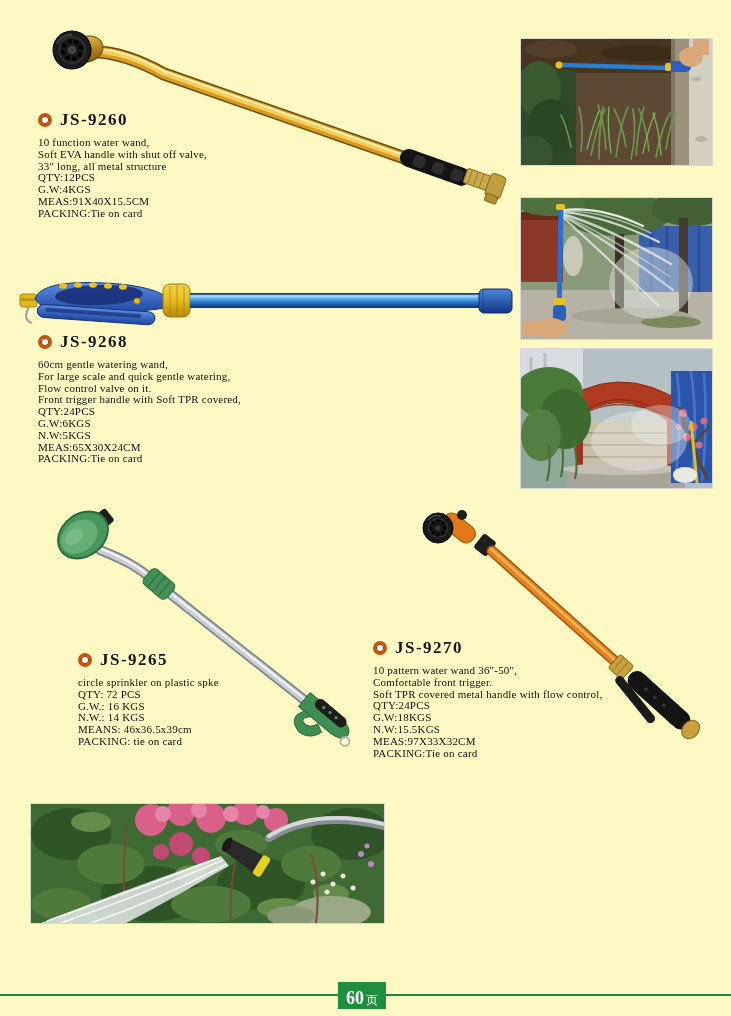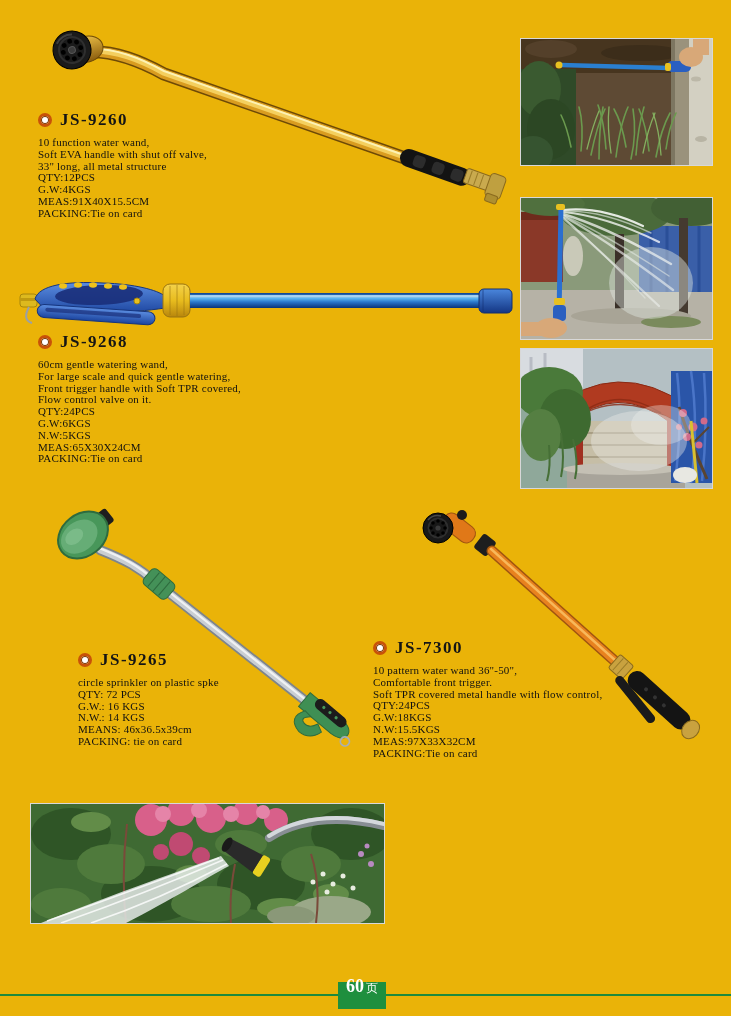--- a/index.html
+++ b/index.html
@@ -1,35 +1,35 @@
 <!DOCTYPE html>
 <html><head>
 <meta charset="utf-8">
 <style>
   html,body{margin:0;padding:0;background:#e9e9e9;}
-  .page{position:relative;width:731px;height:1016px;background:#eab308;overflow:hidden;
+  .page{position:relative;width:731px;height:1016px;background:#fef9c3;overflow:hidden;
         font-family:"Liberation Serif", serif;}
   .abs{position:absolute;}
   
   .pblock{position:absolute;color:#1c1c1c;}
   .title-row{display:flex;align-items:center;gap:8px;}
   .bullet{width:8px;height:8px;border:3px solid #c85208;border-radius:50%;
           background:#fff;box-shadow:0 0 0 1px #7a3a06 inset;flex:0 0 auto;}
   .pcode{font-size:17px;font-weight:bold;letter-spacing:1.5px;margin:0;color:#151515;}
   .desc{margin-top:7px;font-size:11px;font-weight:normal;line-height:11.8px;
         letter-spacing:0.2px;color:#111;}
   .desc div{white-space:pre-wrap;}
   
   .photo{position:absolute;border:1px solid #d8d8d8;box-sizing:border-box;}
   .photo svg{display:block;}
   
   .footer-line{position:absolute;left:0;top:994px;width:731px;height:2px;background:#1e8a3c;}
   .page-badge{position:absolute;left:338px;top:982px;width:48px;height:27px;background:#1e8f3e;
               color:#fff;display:flex;align-items:flex-end;justify-content:center;
-              padding-bottom:14px;box-sizing:border-box;}
+              padding-bottom:2px;box-sizing:border-box;}
   .page-badge .num{font-size:18px;font-weight:bold;line-height:18px;}
   .page-badge .suffix{font-size:12px;line-height:14px;margin-left:2px;}
 </style>
 </head>
 <body>
 
 <div class="page">
 
   <svg class="abs" style="left:20px;top:22px" width="500" height="185" viewBox="0 0 500 185">
     <defs>
@@ -464,22 +464,22 @@
   </div>
 
   <div class="pblock" style="left:38px;top:332px;width:300px">
     <div class="title-row">
       <span class="bullet"></span>
       <h2 class="pcode">JS-9268</h2>
     </div>
     <div class="desc">
       <div>60cm gentle watering wand,</div>
       <div>For large scale and quick gentle watering,</div>
+      <div>Flow control valve on it.</div>
       <div>Front trigger handle with Soft TPR covered,</div>
-      <div>Flow control valve on it.</div>
       <div>QTY:24PCS</div>
       <div>G.W:6KGS</div>
       <div>N.W:5KGS</div>
       <div>MEAS:65X30X24CM</div>
       <div>PACKING:Tie on card</div>
     </div>
   </div>
 
   <div class="pblock" style="left:78px;top:650px;width:240px">
     <div class="title-row">
@@ -492,21 +492,21 @@
       <div>G.W.: 16 KGS</div>
       <div>N.W.: 14 KGS</div>
       <div>MEANS: 46x36.5x39cm</div>
       <div>PACKING: tie on card</div>
     </div>
   </div>
 
   <div class="pblock" style="left:373px;top:638px;width:320px">
     <div class="title-row">
       <span class="bullet"></span>
-      <h2 class="pcode">JS-7300</h2>
+      <h2 class="pcode">JS-9270</h2>
     </div>
     <div class="desc">
       <div>10 pattern water wand 36"-50",</div>
       <div>Comfortable front trigger.</div>
       <div>Soft TPR covered metal handle with flow control,</div>
       <div>QTY:24PCS</div>
       <div>G.W:18KGS</div>
       <div>N.W:15.5KGS</div>
       <div>MEAS:97X33X32CM</div>
       <div>PACKING:Tie on card</div>

